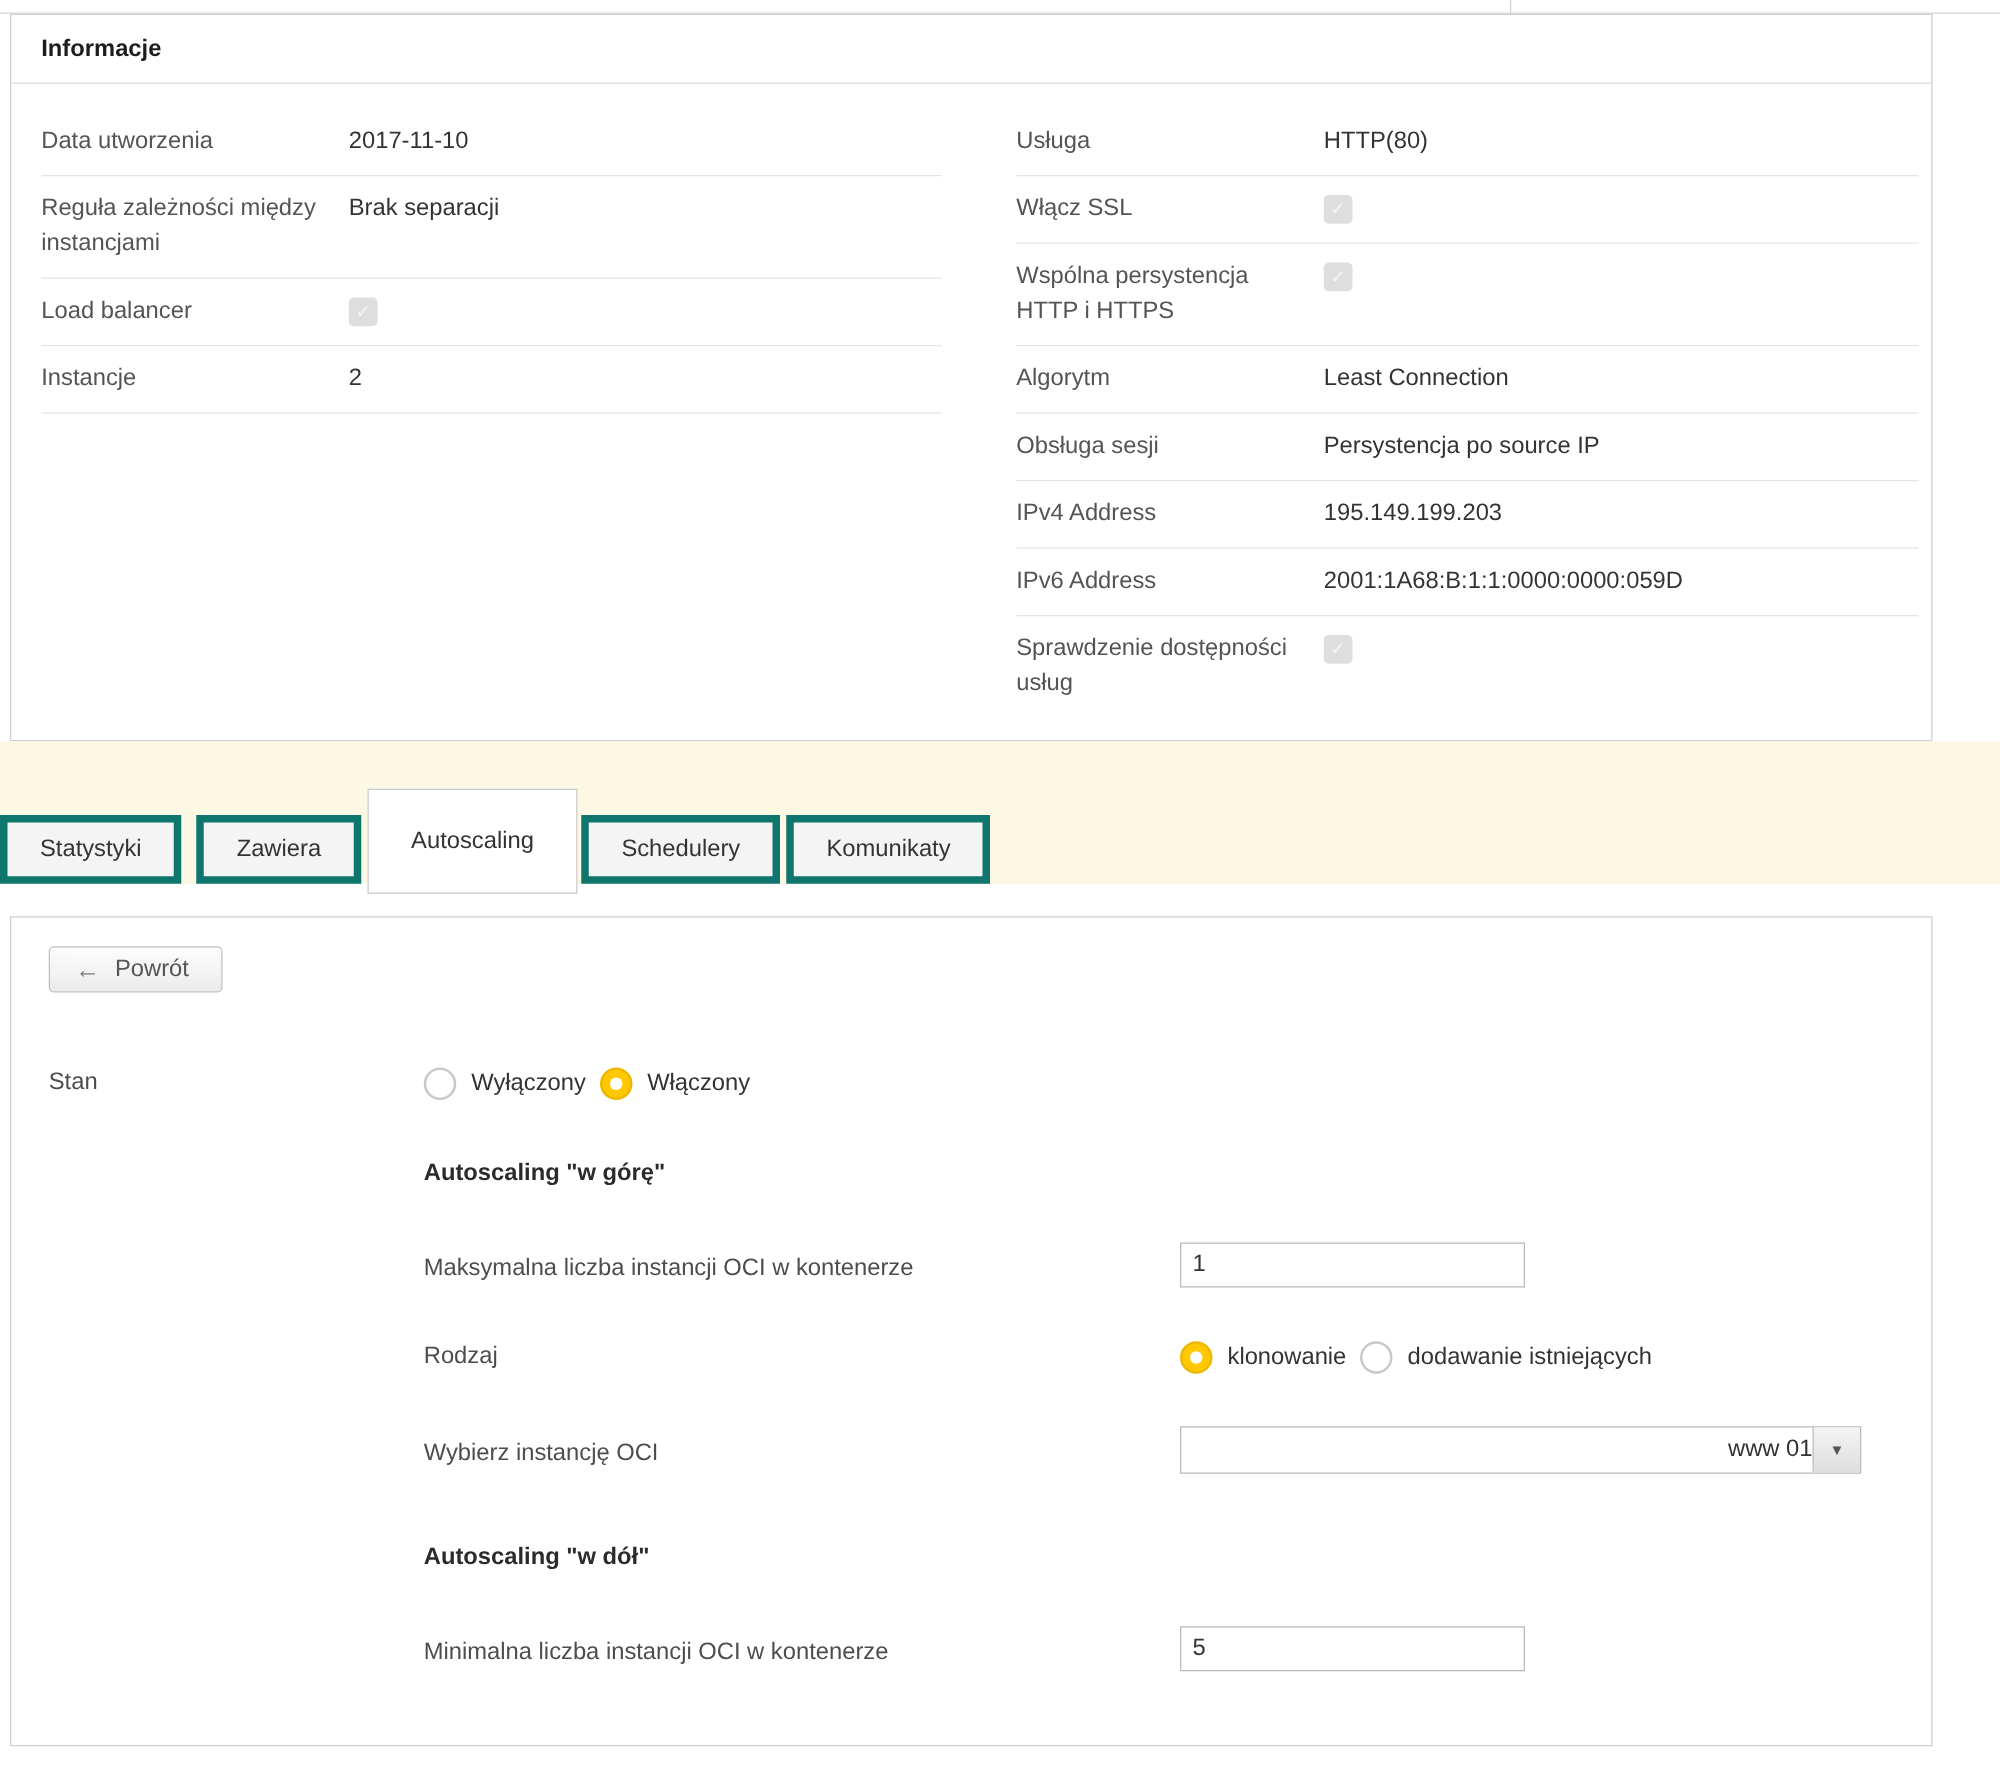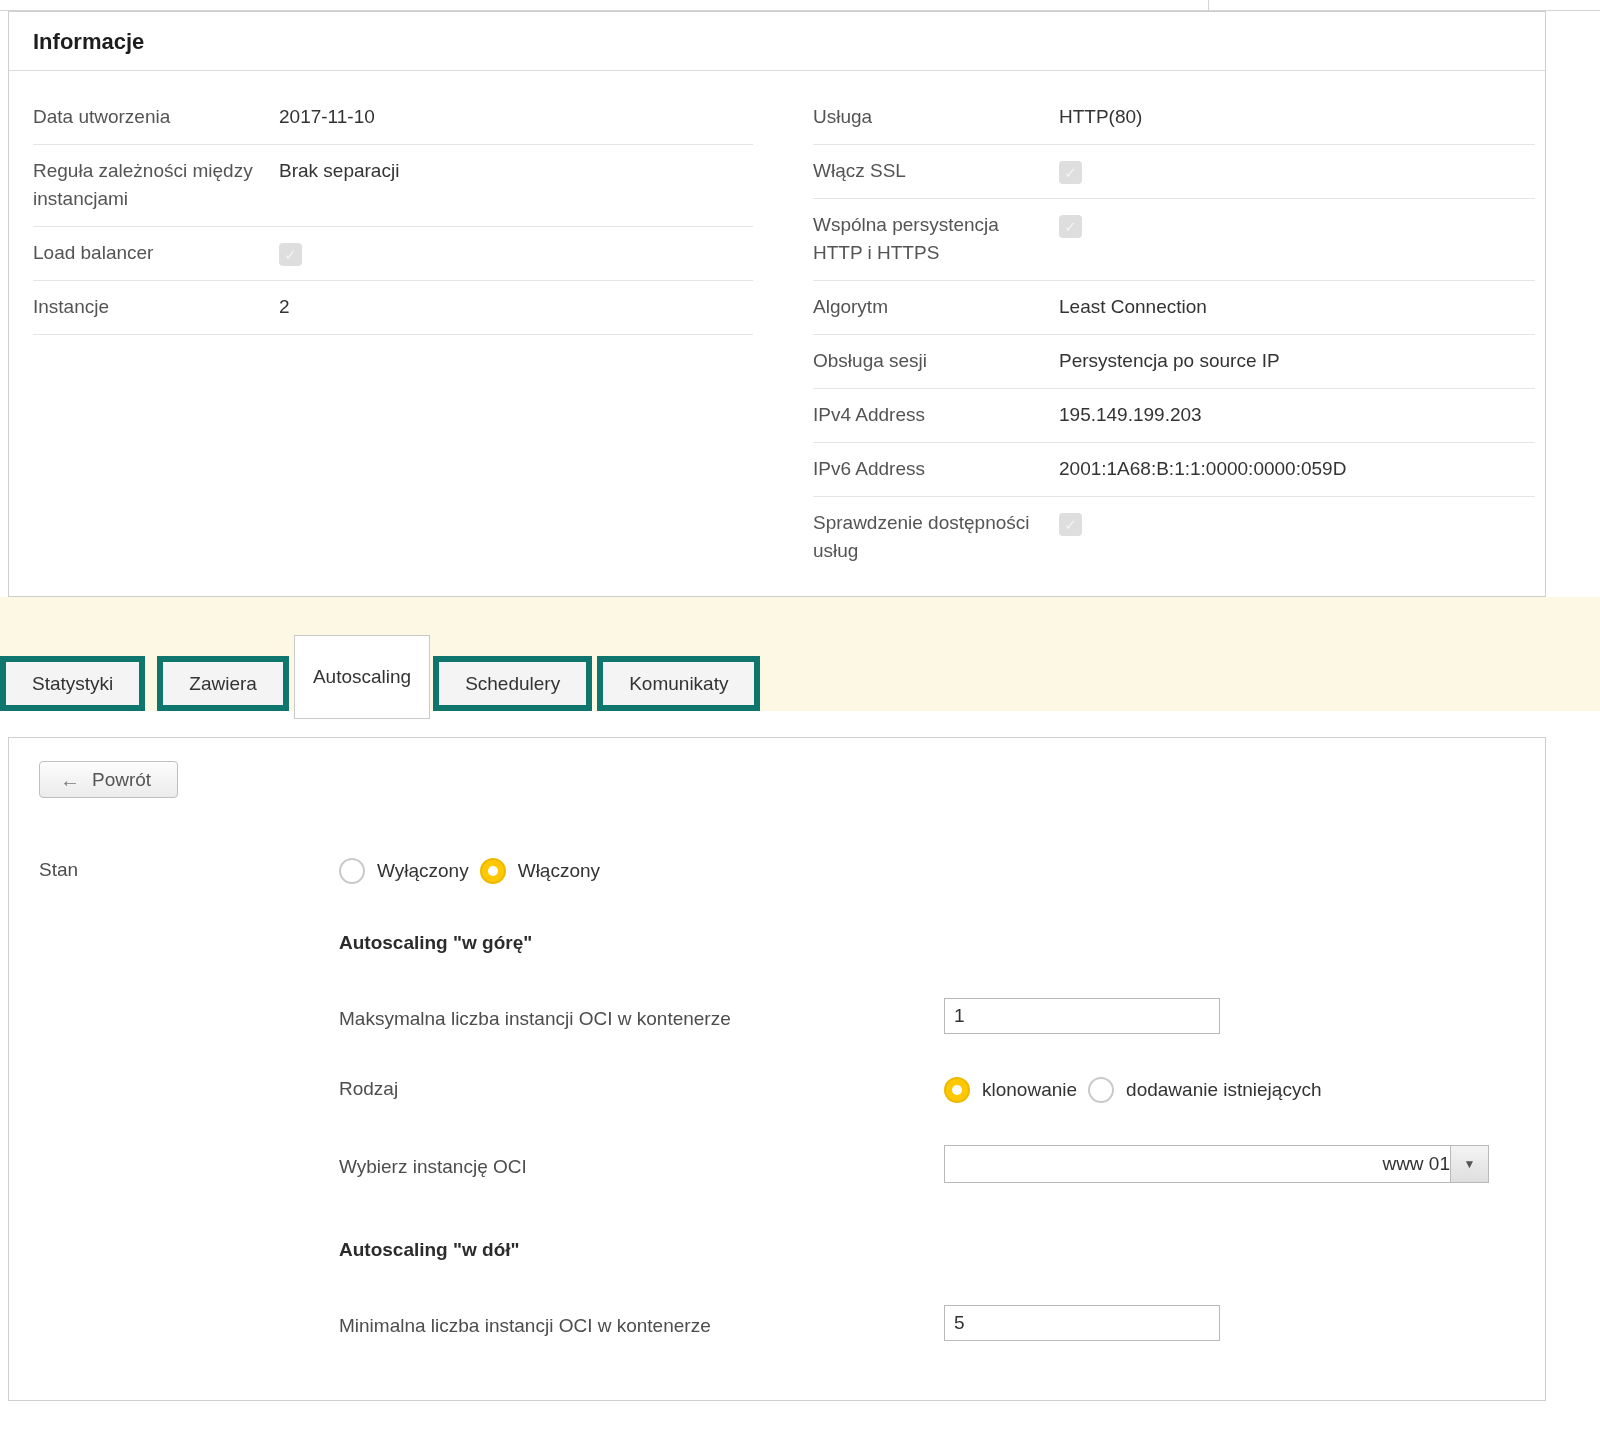--- a/index.html
+++ b/index.html
@@ -21,21 +21,21 @@
   
   .info-panel {
     margin-left: 8px;
     width: 1538px;
     border: 1px solid #cfcfcf;
     background: #fff;
   }
   .info-header {
     padding: 17px 24px 15px 24px;
     border-bottom: 1px solid #dcdcdc;
-    font-size: 22px;
+    font-size: 19px;
     font-weight: bold;
     color: #1d1d1d;
   }
   .info-body { display: flex; padding: 20px 10px 18px 24px; }
   .info-col.left  { width: 720px; margin-right: 60px; }
   .info-col.right { flex: 1; }
   .irow {
     display: flex;
     align-items: flex-start;
     padding: 12px 0 13px 0;
@@ -82,21 +82,21 @@
     align-items: center;
     padding: 0 26px;
     color: #333;
     cursor: pointer;
     white-space: nowrap;
   }
   .tab.active {
     height: 84px;
     background: #ffffff;
     border: 1px solid #c9c9c9;
-    padding: 0 18px;
+    padding: 0 34px;
     position: relative;
     top: 8px;
   }
   .tab.m12 { margin-right: 12px; }
   .tab.m5  { margin-right: 5px; }
   .tab.m3  { margin-right: 3px; }
 
   
   .auto-panel {
     margin-top: 26px;

